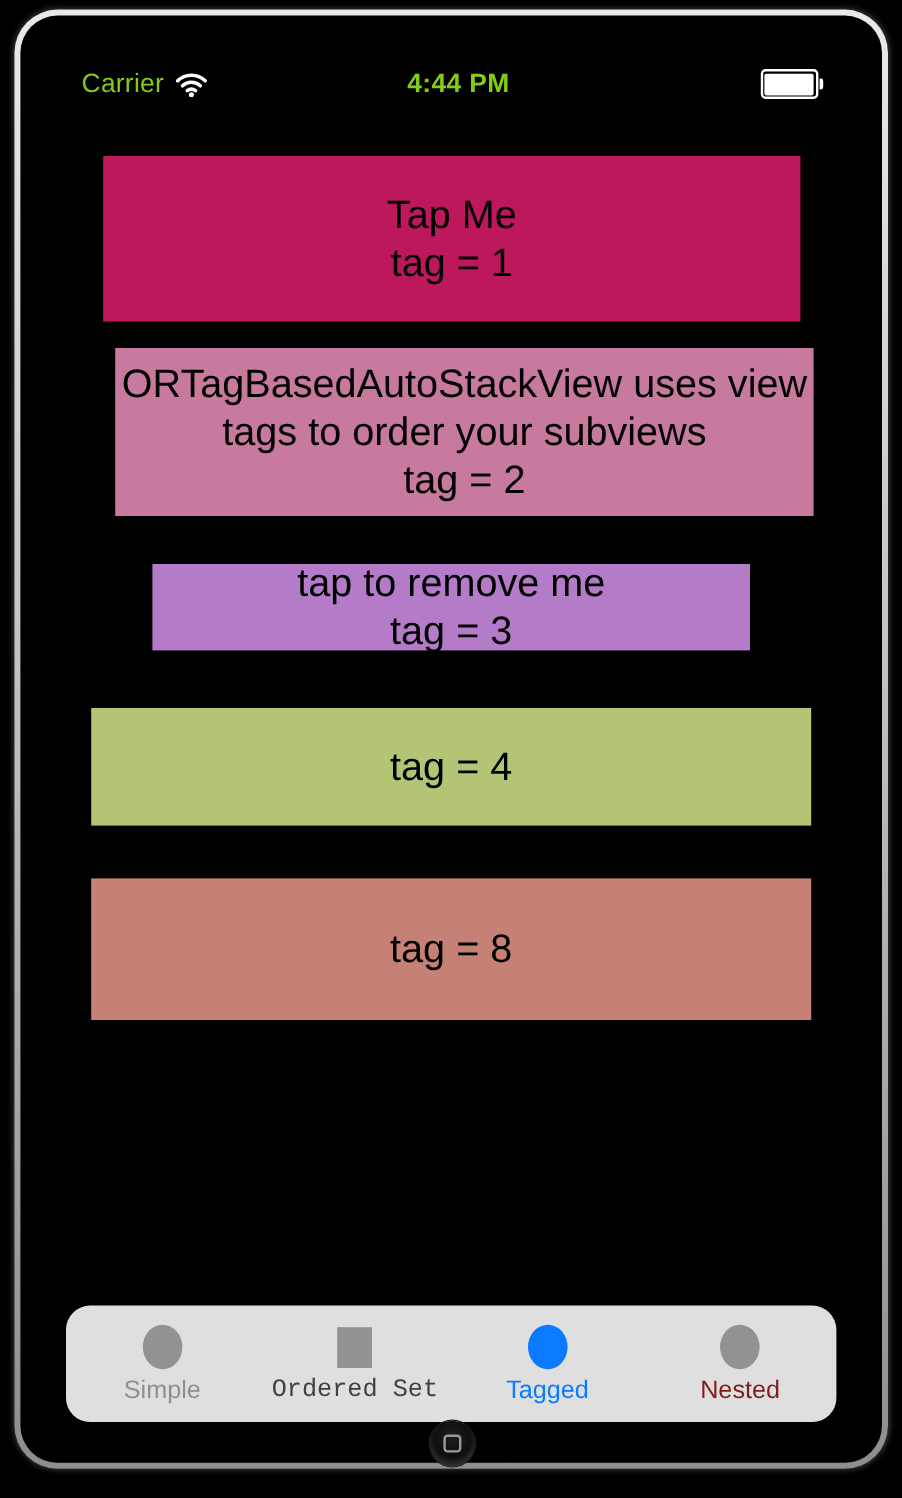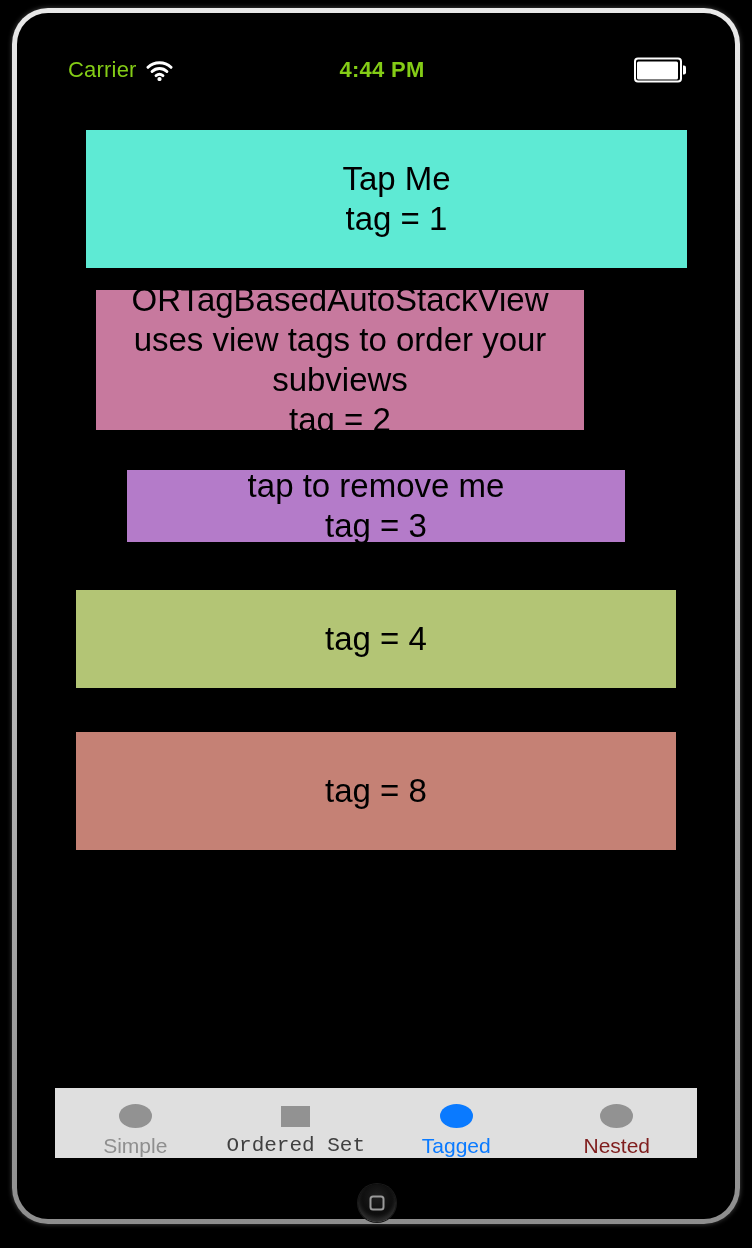--- a/index.html
+++ b/index.html
@@ -35,29 +35,30 @@
   }
   .battery-fill{width:100%;height:100%;background:#fff;border-radius:1.5px;}
   .battery-nub{width:3px;height:9px;background:#fff;border-radius:0 2px 2px 0;margin-left:1.5px;}
   
   .stack-box{
     position:absolute;z-index:3;display:flex;flex-direction:column;
     align-items:center;justify-content:center;text-align:center;
     color:#000;font-size:33px;line-height:40px;
   }
   .box1{left:86px;top:130px;width:581px;height:138px;}
-  .box2{left:96px;top:290px;width:488px;height:140px;}
+  .box2{left:96px;top:290px;width:582px;height:140px;}
   .box3{left:127px;top:470px;width:498px;height:72px;}
   .box4{left:76px;top:590px;width:600px;height:98px;}
   .box5{left:76px;top:732px;width:600px;height:118px;}
   .box-title{width:100%;}
   
   .tab-bar{
-    position:absolute;left:55px;top:1088px;width:642px;height:70px;z-index:3;
+    position:absolute;left:55px;top:1088px;width:642px;height:97px;z-index:3;
     display:flex;
+    border-radius:20px;
   }
   .tab-item{
     flex:1 1 0;display:flex;flex-direction:column;align-items:center;
     padding-top:16px;
   }
   .tab-icon{margin-bottom:6px;}
   .tab-icon.circle{width:33px;height:37px;border-radius:50%;}
   .tab-icon.square{width:29px;height:34px;margin-top:2px;margin-bottom:7px;}
   .tab-label{font-size:21px;line-height:24px;}
   
@@ -93,21 +94,21 @@
   </div>
   <div class="status-time">4:44 PM</div>
   <div class="battery">
     <div class="battery-body">
         <div class="battery-fill"></div>
       </div>
     <div class="battery-nub"></div>
   </div>
 </div>
 
-<div class="stack-box box1" style="background: #5eead4; padding-left: 20px;">
+<div class="stack-box box1" style="background: #be185d;">
   <div class="box-title">Tap Me</div>
   <div class="box-tag">tag = 1</div>
 </div>
 
 <div class="stack-box box2" style="background: rgb(199, 121, 158);">
   <div class="box-title">ORTagBasedAutoStackView uses view tags to order your subviews</div>
   <div class="box-tag">tag = 2</div>
 </div>
 
 <div class="stack-box box3" style="background: rgb(180, 123, 201);">

